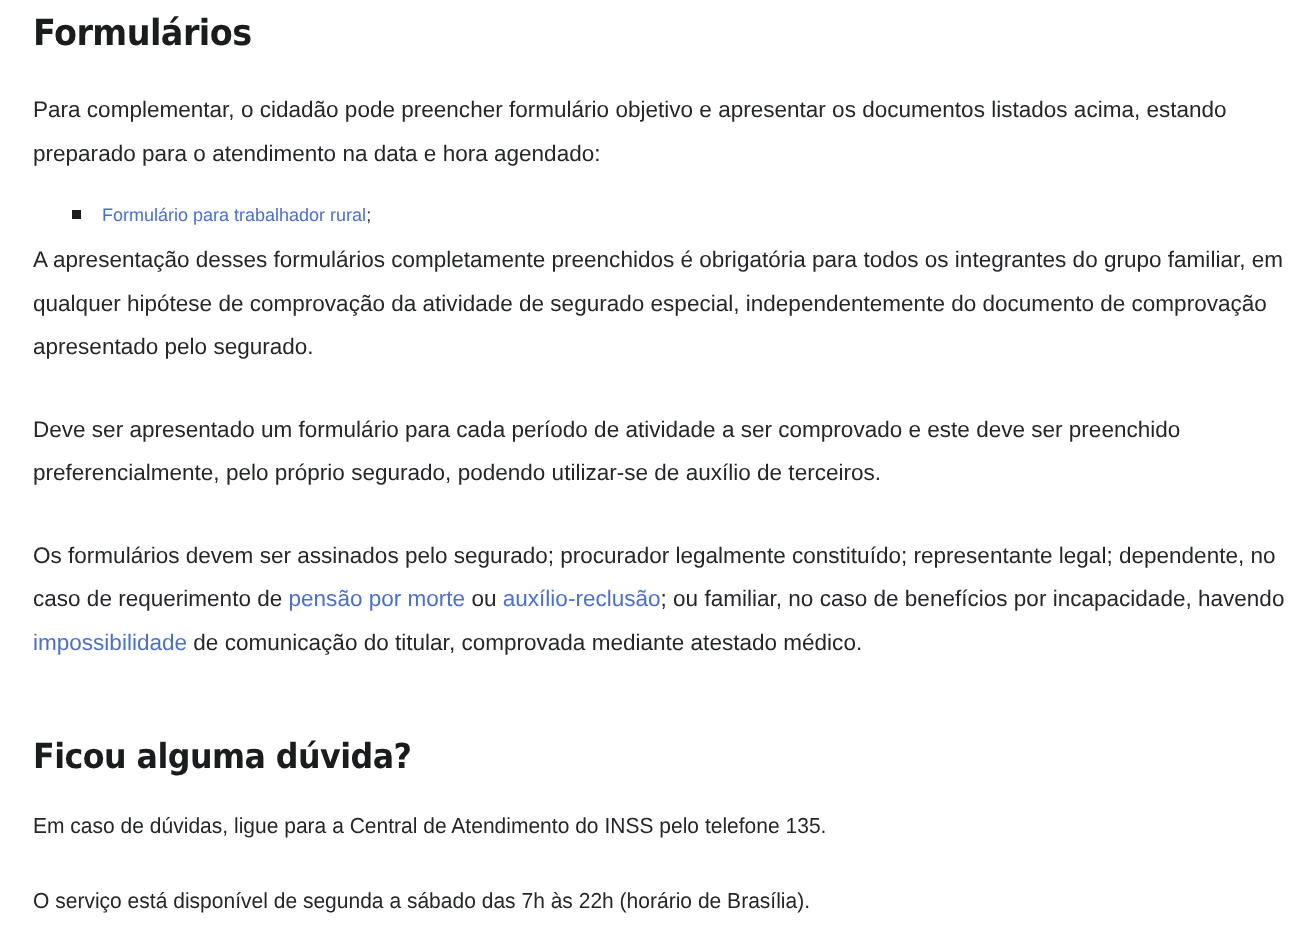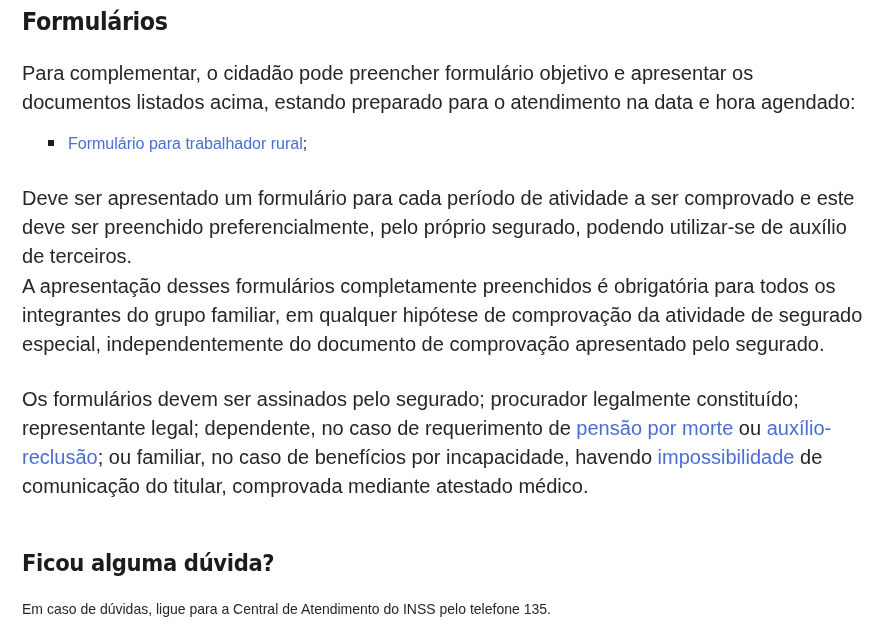--- a/index.html
+++ b/index.html
@@ -34,21 +34,21 @@
     line-height: 30px;
     transform: scaleX(0.93);
     transform-origin: left center;
   }
 
   h2.section-title.second {
     padding-top: 0;
   }
 
   p.body-text {
-    font-size: 20px;
+    font-size: 15px;
     line-height: 29px;
     color: #242629;
     margin: 0;
     letter-spacing: 0.01px;
   }
 
   p.p-intro {
     margin-top: 22px;
   }
 
@@ -61,21 +61,21 @@
   }
 
   ul.form-list {
     list-style: none;
     margin: 12px 0 0 0;
     padding: 0 0 0 26px;
   }
 
   ul.form-list li {
     position: relative;
-    font-size: 16px;
+    font-size: 12px;
     line-height: 29px;
     padding-left: 20px;
     color: #242629;
   }
 
   ul.form-list li .bullet-marker {
     position: absolute;
     left: 0;
     top: 11px;
     width: 6px;
@@ -124,23 +124,23 @@
 
   <p class="body-text p-intro">Para complementar, o cidadão pode preencher formulário objetivo e apresentar os documentos listados acima, estando preparado para o atendimento na data e hora agendado:</p>
 
   <ul class="form-list">
     <li>
       <span class="bullet-marker"></span>
       <a class="doc-link">Formulário para trabalhador rural</a><span class="tail-punct">;</span>
     </li>
   </ul>
 
+  <p class="body-text p-after-list">A apresentação desses formulários completamente preenchidos é obrigatória para todos os integrantes do grupo familiar, em qualquer hipótese de comprovação da atividade de segurado especial, independentemente do documento de comprovação apresentado pelo segurado.</p>
+
   <p class="body-text p-spaced">Deve ser apresentado um formulário para cada período de atividade a ser comprovado e este deve ser preenchido preferencialmente, pelo próprio segurado, podendo utilizar-se de auxílio de terceiros.</p>
-
-  <p class="body-text p-after-list">A apresentação desses formulários completamente preenchidos é obrigatória para todos os integrantes do grupo familiar, em qualquer hipótese de comprovação da atividade de segurado especial, independentemente do documento de comprovação apresentado pelo segurado.</p>
 
   <p class="body-text p-spaced"><span>Os formulários devem ser assinados pelo segurado; procurador legalmente constituído; representante legal; dependente, no caso de requerimento de </span><a class="doc-link">pensão por morte</a><span> ou </span><a class="doc-link">auxílio-reclusão</a><span>; ou familiar, no caso de benefícios por incapacidade, havendo </span><a class="doc-link">impossibilidade</a><span> de comunicação do titular, comprovada mediante atestado médico.</span></p>
 
   <div class="qa-block">
     <h2 class="section-title second">Ficou alguma dúvida?</h2>
 
     <p class="body-text qa-first">Em caso de dúvidas, ligue para a Central de Atendimento do INSS pelo telefone 135.</p>
 
     <p class="body-text qa-second">O serviço está disponível de segunda a sábado das 7h às 22h (horário de Brasília).</p>
   </div>

